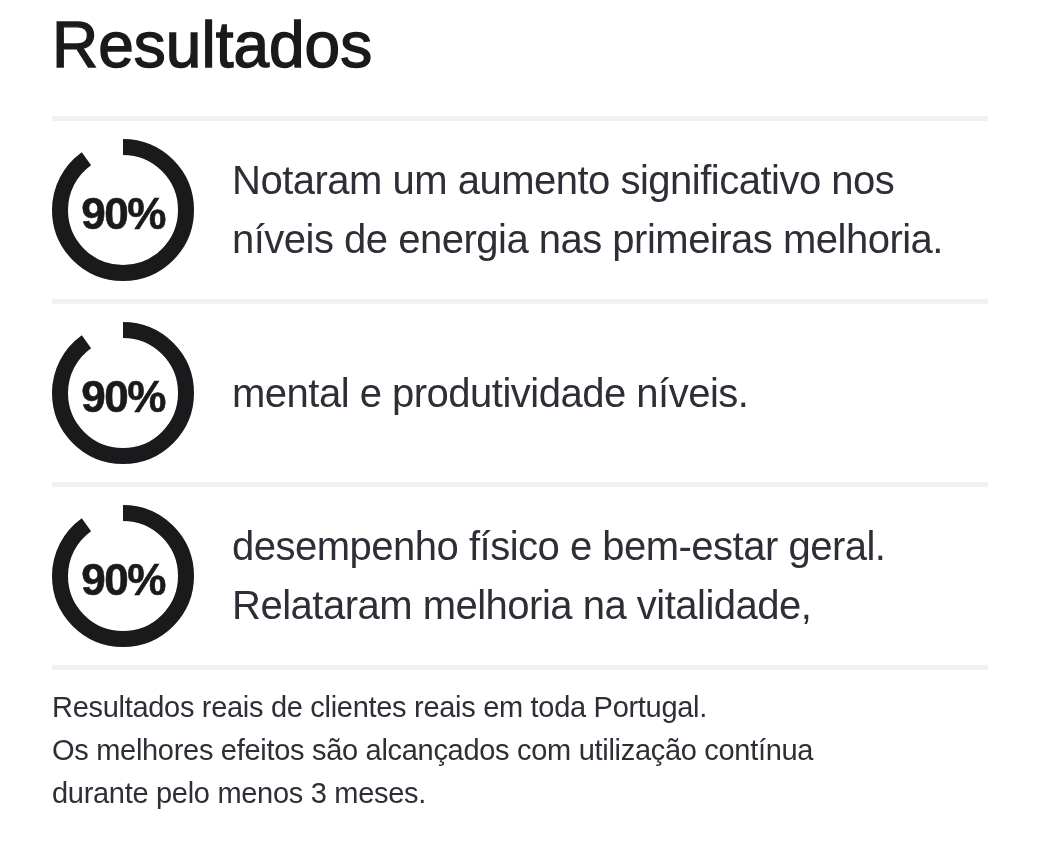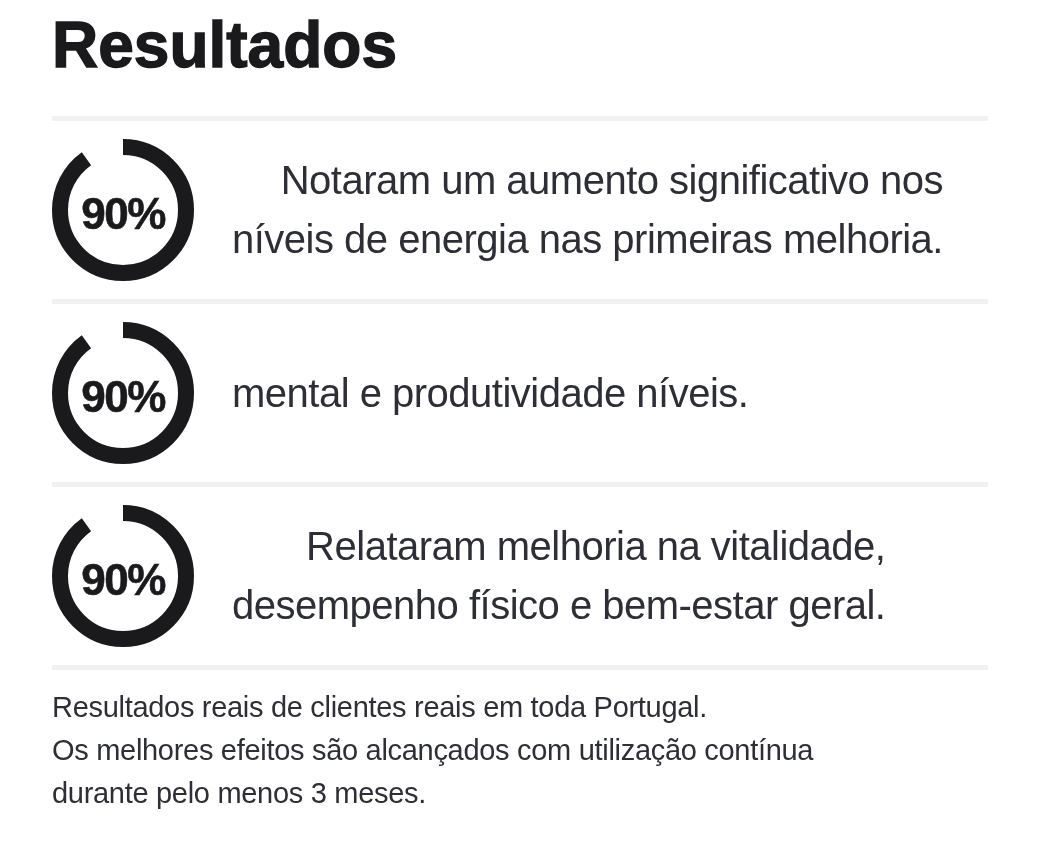--- a/index.html
+++ b/index.html
@@ -12,21 +12,21 @@
   html,body{margin:0;padding:0;}
   body{
     width:1056px;height:854px;overflow:hidden;background:var(--bg);
     font-family:"Liberation Sans","DejaVu Sans",sans-serif;
   }
   .section{
     padding:10px 68px 0 52px;
   }
   .page-title{
     margin:0 0 36px 0;
-    font-size:64px;line-height:70px;font-weight:bold;
+    font-size:64px;line-height:70px;font-weight:normal;
     letter-spacing:0px;color:var(--ink);
     -webkit-text-stroke:1.4px var(--ink);
   }
   .divider{
     height:5px;background:var(--divider);width:936px;border:none;margin:0;
   }
   .stat-row{
     display:flex;align-items:center;
     margin:18px 0;
     height:142px;
@@ -39,21 +39,20 @@
   .gauge-label{
     position:absolute;left:0;top:4px;width:142px;height:142px;
     display:flex;align-items:center;justify-content:center;
     font-size:44px;font-weight:bold;letter-spacing:-1.5px;color:var(--ink);
     -webkit-text-stroke:0.6px var(--ink);
   }
   .stat-text{
     margin-left:38px;
     font-size:40px;line-height:59px;letter-spacing:-0.5px;
     color:var(--body-text);
-    text-align:right;
   }
   .footnote{
     margin-top:16px;
     font-size:29px;line-height:43px;letter-spacing:-0.3px;
     color:var(--body-text);
   }
 </style>
 </head>
 <body>
 
@@ -93,22 +92,22 @@
   <div class="divider"></div>
 
   <div class="stat-row">
     <div class="gauge">
       <svg width="142" height="142" viewBox="0 0 142 142">
         <circle class="gauge-arc" cx="71" cy="71" r="63" fill="none" stroke-width="16" stroke-linecap="butt" transform="rotate(-90 71 71)" stroke-dasharray="356.25660691708254 39.5840674352314"></circle>
       </svg>
       <div class="gauge-label">90%</div>
     </div>
     <div class="stat-text">
+      <div>desempenho físico e bem-estar geral.</div>
       <div>Relataram melhoria na vitalidade,</div>
-      <div>desempenho físico e bem-estar geral.</div>
     </div>
   </div>
 
   <div class="divider"></div>
 
   <div class="footnote">
     <div>Resultados reais de clientes reais em toda Portugal.</div>
     <div>Os melhores efeitos são alcançados com utilização contínua</div>
     <div>durante pelo menos 3 meses.</div>
   </div>

